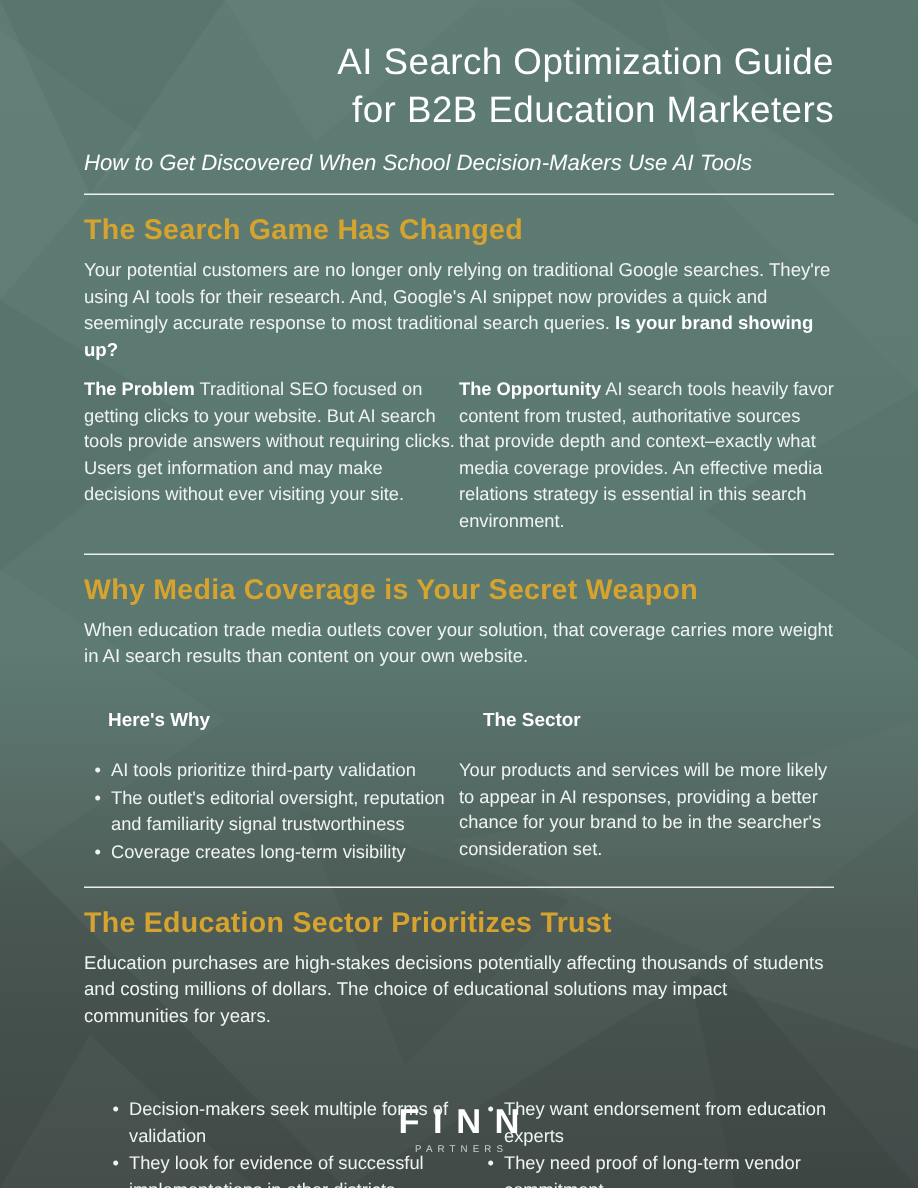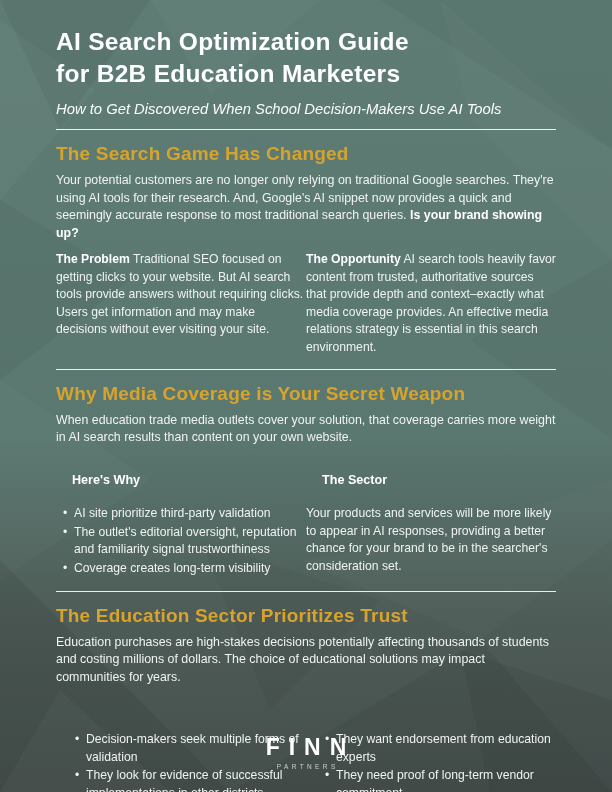--- a/index.html
+++ b/index.html
@@ -4,21 +4,21 @@
 <style>
   html,body { margin:0; padding:0; }
   body {
     width:612px; height:792px; position:relative; overflow:hidden;
     font-family:"Liberation Sans", sans-serif;
     color:#eff3f1; background:#5c7971;
   }
   .bg { position:absolute; inset:0; z-index:0; }
   .content { position:relative; z-index:1; padding:26px 56px 0 56px; }
 
-  .title { margin:0; text-align:left; color:#ffffff; font-weight:bold;
+  .title { margin:0; text-align:right; color:#ffffff; font-weight:normal;
            font-size:24.5px; line-height:1.3; letter-spacing:0.3px; }
   .subtitle { margin:11px 0 0; text-align:left; font-style:italic;
               font-size:14.8px; color:#fbfcfc; }
 
   hr.divider { border:none; border-top:1.5px solid rgba(250,250,250,0.92);
                margin:12px 0 0 0; }
 
   .section-heading { margin:13px 0 0; color:#d6a42e; font-weight:bold;
                      font-size:19px; letter-spacing:0.2px; }
   .section-intro { margin:7px 0 0; font-size:12.4px; line-height:1.44; }
@@ -96,21 +96,21 @@
   </section>
   <hr class="divider">
 
   <section>
     <h2 class="section-heading">Why Media Coverage is Your Secret Weapon</h2>
     <p class="section-intro">When education trade media outlets cover your solution, that coverage carries more weight in AI search results than content on your own website.</p>
     <div class="cols">
       <div class="col">
         <p class="subhead">Here's Why</p>
         <ul class="bullets">
-          <li>AI site prioritize third-party validation</li>
+          <li>AI tools prioritize third-party validation</li>
           <li>The outlet's editorial oversight, reputation and familiarity signal trustworthiness</li>
           <li>Coverage creates long-term visibility</li>
         </ul>
       </div>
       <div class="col">
         <p class="subhead">The Sector</p>
         <div>Your products and services will be more likely to appear in AI responses, providing a better chance for your brand to be in the searcher's consideration set.</div>
       </div>
     </div>
   </section>

